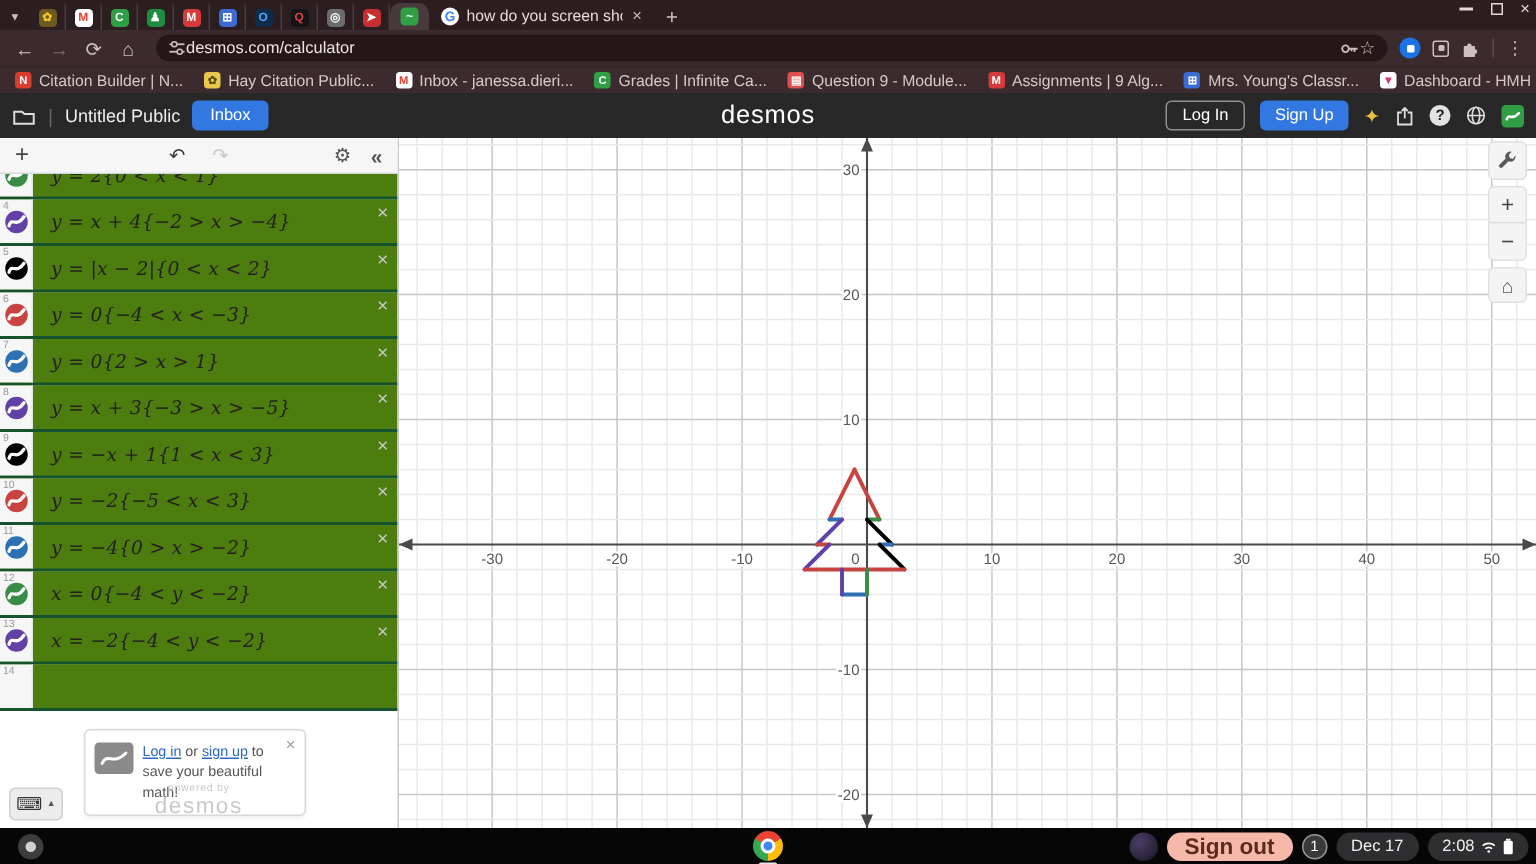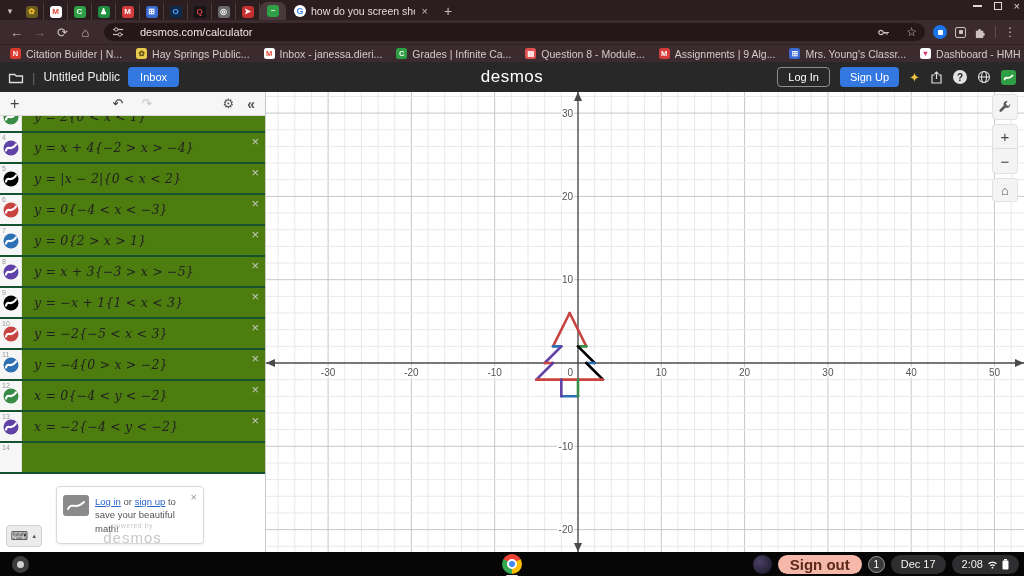--- a/index.html
+++ b/index.html
@@ -20,21 +20,21 @@
   .new-tab { border:none; background:none; color:#cdbfc1; font-size:14px; width:24px; height:18px; cursor:pointer; }
   .win-controls { position:absolute; right:4px; top:2px; display:flex; gap:12px; align-items:center; }
   .wc-min { width:9px; height:2px; background:#e3d7d8; display:inline-block; }
   .wc-box { width:8px; height:8px; border:1.3px solid #e3d7d8; display:inline-block; }
   .wc-x { color:#e3d7d8; font-size:11px; line-height:8px; }
 
   
   .toolbar { height:24px; background:#3c2b2e; display:flex; align-items:center; padding:0 6px; gap:2px; }
   .nav-btn { width:21px; text-align:center; color:#cdbfc1; font-size:13px; border:none; background:none; cursor:pointer; }
   .nav-btn.dim { color:#7b696c; }
-  .omnibox { flex:1; height:18px; background:#251719; border-radius:9px; margin:0 6px; display:flex; align-items:center; padding:0 8px; gap:16px; }
+  .omnibox { flex:1; height:18px; background:#251719; border-radius:9px; margin:0 6px; display:flex; align-items:center; padding:0 8px; gap:0; }
   .url { color:#ece3e4; font-size:11px; flex:1; }
   .omni-ic { display:flex; align-items:center; color:#cdbfc1; font-size:12px; }
   .tb-right { display:flex; align-items:center; gap:8px; padding-right:2px; }
   .ext-blue { width:14px; height:14px; border-radius:50%; background:#1a73e8; display:flex; align-items:center; justify-content:center; }
   .ext-blue i { width:5px; height:5px; background:#fff; border-radius:1px; display:block; }
   .ext-box { width:11px; height:11px; border:1.4px solid #cdbfc1; border-radius:2px; position:relative; }
   .ext-box i { position:absolute; inset:2.5px; background:#cdbfc1; border-radius:1px; display:block; }
   .tb-sep { width:1px; height:12px; background:#5d4c4f; }
   .kebab { color:#cdbfc1; font-size:12px; }
 
@@ -211,33 +211,33 @@
     </div>
   </div>
 
   <div class="bookmarks" id="bookmarks-bar">
       <div class="bm">
         <span class="bfav" style="background: rgb(217, 59, 47); color: rgb(255, 255, 255);">N</span>
         <span class="bm-label">Citation Builder | N...</span>
       </div>
       <div class="bm">
         <span class="bfav" style="background: rgb(231, 201, 76); color: rgb(92, 75, 18);">✿</span>
-        <span class="bm-label">Hay Springs Public...</span>
+        <span class="bm-label">Hay Citation Public...</span>
       </div>
       <div class="bm">
         <span class="bfav" style="background: rgb(255, 255, 255); color: rgb(234, 67, 53);">M</span>
         <span class="bm-label">Inbox - janessa.dieri...</span>
       </div>
       <div class="bm">
         <span class="bfav" style="background: rgb(47, 158, 68); color: rgb(255, 255, 255);">C</span>
         <span class="bm-label">Grades | Infinite Ca...</span>
       </div>
       <div class="bm">
         <span class="bfav" style="background: rgb(224, 79, 79); color: rgb(255, 255, 255);">▤</span>
-        <span class="bm-label">Question 8 - Module...</span>
+        <span class="bm-label">Question 9 - Module...</span>
       </div>
       <div class="bm">
         <span class="bfav" style="background: rgb(213, 59, 59); color: rgb(255, 255, 255);">M</span>
         <span class="bm-label">Assignments | 9 Alg...</span>
       </div>
       <div class="bm">
         <span class="bfav" style="background: rgb(59, 106, 209); color: rgb(255, 255, 255);">⊞</span>
         <span class="bm-label">Mrs. Young's Classr...</span>
       </div>
       <div class="bm">

